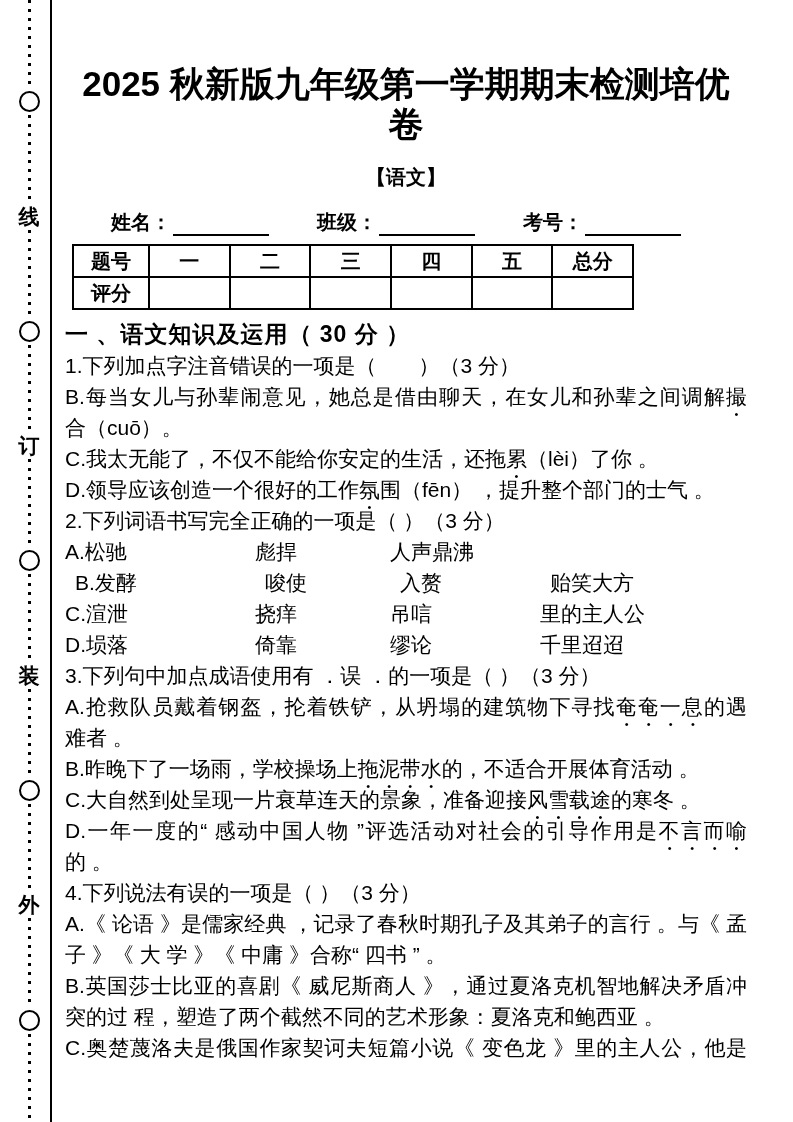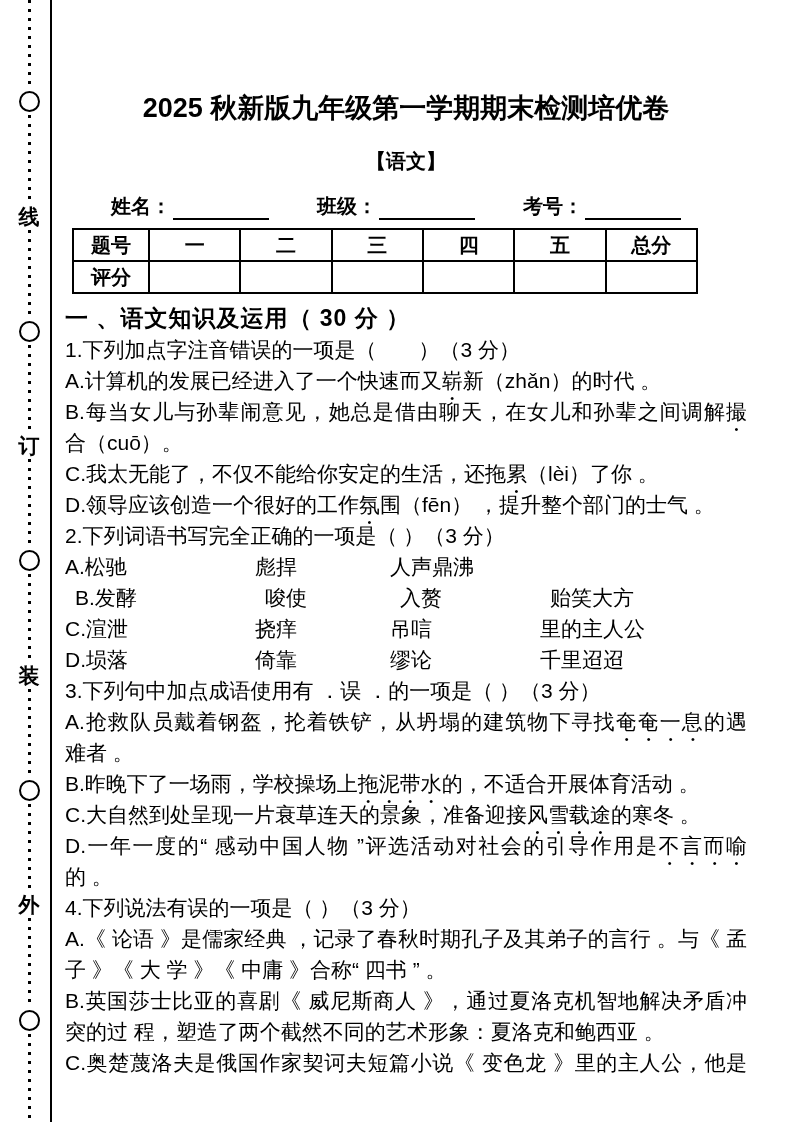--- a/index.html
+++ b/index.html
@@ -27,40 +27,40 @@
   .mchar{
     font-size:21px;line-height:24px;margin:1px 0;flex:0 0 auto;
     font-weight:bold;
   }
   .binding-line{
     position:absolute;left:50px;top:0;bottom:0;width:2px;background:#000;
   }
   
   .content{position:absolute;left:65px;top:0;width:682px;}
   .title{
-    margin:88px 0 0 0;text-align:center;
-    font-size:27px;line-height:40px;font-weight:bold;
+    margin:64px 0 0 0;text-align:center;
+    font-size:35px;line-height:40px;font-weight:bold;
   }
   .subject{
     margin:12px 0 0 0;text-align:center;
     font-size:20px;line-height:42px;font-weight:bold;
   }
   .student-row{
     margin-top:6px;padding-left:46px;height:32px;
     display:flex;align-items:flex-end;gap:48px;
     font-size:20px;font-weight:bold;
   }
   .student-field{display:flex;align-items:flex-end;}
   .blank{
     display:inline-block;width:96px;height:24px;
     border-bottom:2px solid #000;margin-left:2px;
   }
   .score-table{
     border-collapse:collapse;table-layout:fixed;
-    width:626px;margin:8px 0 0 7px;
+    width:562px;margin:8px 0 0 7px;
   }
   .score-table td{
     border:2px solid #000;text-align:center;vertical-align:middle;
     font-size:20px;font-weight:bold;height:30px;padding:0;
   }
   .section-title{
     margin-top:10px;font-size:23px;line-height:28px;font-weight:bold;
     letter-spacing:1px;
   }
   .qlines{margin-top:2px;}
@@ -153,21 +153,20 @@
             <td></td>
             <td></td>
           </tr>
         </tbody>
     </table>
 
     <div class="section-title">一 、语文知识及运用（ 30 分 ）</div>
 
     <div class="qlines">
         <div class="qline"><span>1.下列加点字注音错误的一项是（　　）（3 分）</span></div>
-        <div class="qline"><span>A.计算机的发展已经进入了一个快速而又</span><span class="em">崭</span><span>新（zhǎn）的时代 。</span></div>
         <div class="qline just"><span>B.每当女儿与孙辈闹意见，她总是借由聊天，在女儿和孙辈之间调解</span><span class="em">撮</span></div>
         <div class="qline"><span>合（cuō）。</span></div>
         <div class="qline"><span>C.我太无能了，不仅不能给你安定的生活，还拖</span><span class="em">累</span><span>（lèi）了你 。</span></div>
         <div class="qline"><span>D.领导应该创造一个很好的工作</span><span class="em">氛</span><span>围（fēn） ，提升整个部门的士气 。</span></div>
         <div class="qline"><span>2.下列词语书写完全正确的一项是（ ）（3 分）</span></div>
         <div class="qline words">
           <span class="word">A.松驰</span>
           <span class="word">彪捍</span>
           <span class="word">人声鼎沸</span>
         </div>

